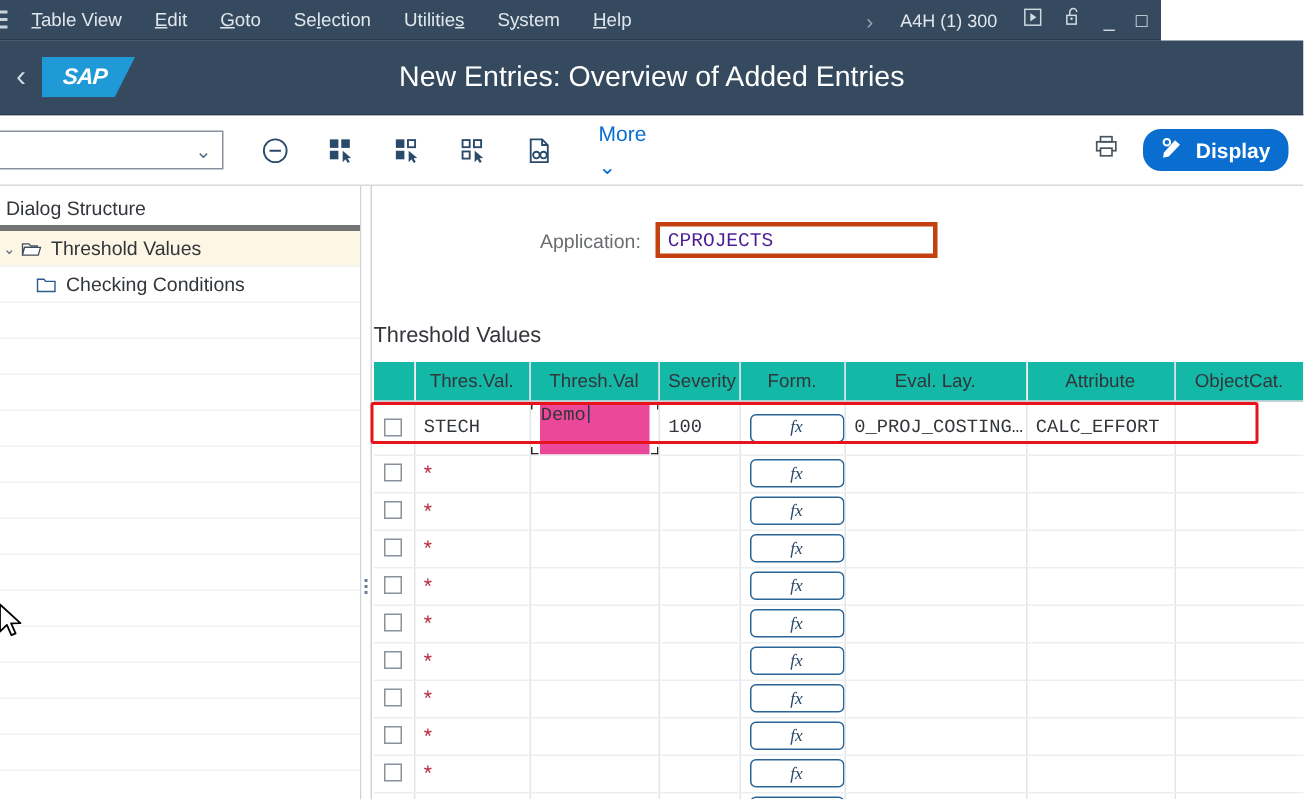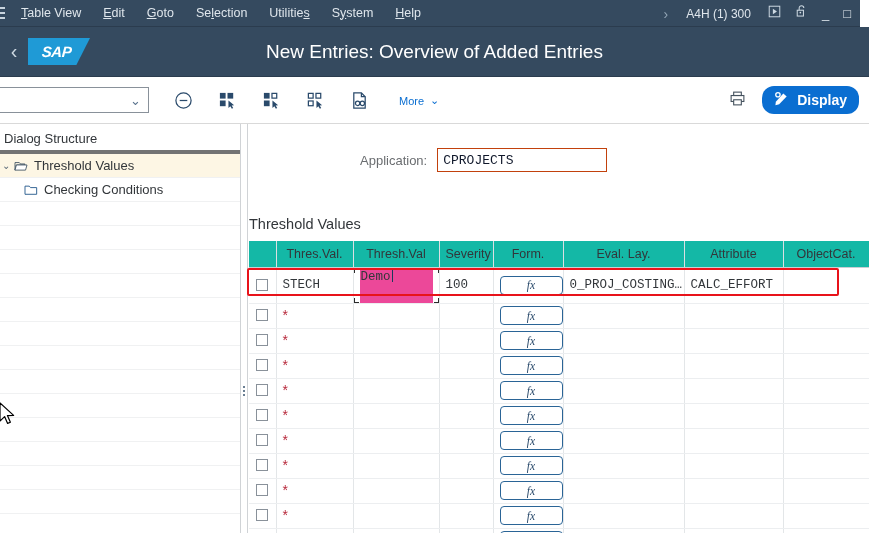--- a/index.html
+++ b/index.html
@@ -7,21 +7,21 @@
     width: 869px; height: 533px;
     overflow: hidden;
     background: #ffffff;
     font-family: "Liberation Sans", sans-serif;
     -webkit-font-smoothing: antialiased;
   }
   .app { position: relative; width: 869px; height: 533px; overflow: hidden; }
 
   
   .menubar {
-    position: absolute; left: 0; top: 0; width: 860px; height: 27px;
+    position: absolute; left: 0; top: 0; width: 774px; height: 27px;
     background: #354a5f; display: flex; align-items: center;
     border-bottom: 1px solid #2b3c4e;
   }
   .hamburger {
     width: 18px; margin-left: -8px; display: flex; flex-direction: column;
     gap: 3px; justify-content: center; padding-left: 2px;
   }
   .hamburger i { display: block; height: 2px; background: #c9d4de; width: 11px; }
   .menu-item {
     color: #dfe6ec; font-size: 12.5px; padding: 0 11px; line-height: 27px;
@@ -73,22 +73,22 @@
     margin-left: -3px; display: flex; align-items: center; justify-content: flex-end;
     padding-right: 7px; font-size: 12px; color: #32363a; cursor: pointer;
   }
   .variant-select .cv { color: #5a738e; font-size: 13px; }
   .tbtn {
     height: 30px; min-width: 32px; display: flex; align-items: center;
     justify-content: center; color: #0a6ed1; cursor: pointer; margin: 0 6px;
   }
   .tbtn.first { margin-left: 18px; }
   .more-btn {
-    display: flex; align-items: flex-end; gap: 6px; color: #0a6ed1;
-    font-size: 11px; margin-left: 18px; cursor: pointer;
+    display: flex; align-items: flex-start; gap: 6px; color: #0a6ed1;
+    font-size: 14px; margin-left: 18px; cursor: pointer; flex-direction: column;
   }
   .toolbar-right {
     margin-left: auto; display: flex; align-items: center; gap: 10px; padding-right: 10px;
   }
   .display-btn {
     background: #0a6ed1; color: #fff; border-radius: 12px; height: 28px;
     display: flex; align-items: center; gap: 6px; padding: 0 12px;
     font-size: 14px; font-weight: bold; cursor: pointer;
   }
   .print-ico { color: #46535f; cursor: pointer; padding: 0 6px; }
@@ -127,22 +127,22 @@
 
   .main {
     position: absolute; left: 249px; top: 0; right: 0; height: 409px;
     background: #fff; overflow: hidden;
   }
   .app-field-row {
     display: flex; align-items: center; margin-top: 24px; padding-left: 111px;
   }
   .app-label { font-size: 13px; color: #6a6d70; margin-right: 10px; }
   .app-input {
-    width: 170px; height: 24px; border: 1px solid #c2410c; background: #fff;
-    font-size: 13px; color: #0f172a; padding: 0 5px;
+    width: 188px; height: 24px; border: 3px solid #c2410c; background: #fff;
+    font-size: 13px; color: #4c1d95; padding: 0 5px;
     font-family: "Liberation Mono", monospace;
   }
   .section-title {
     font-size: 14.5px; color: #32363a; margin-top: 44px; padding-left: 0px;
   }
 
   
   .tbl-wrap { position: absolute; left: 0; top: 117px; right: 0; bottom: 0; overflow: hidden; }
   table.grid { border-collapse: collapse; width: 620px; table-layout: fixed; }
   table.grid th {

